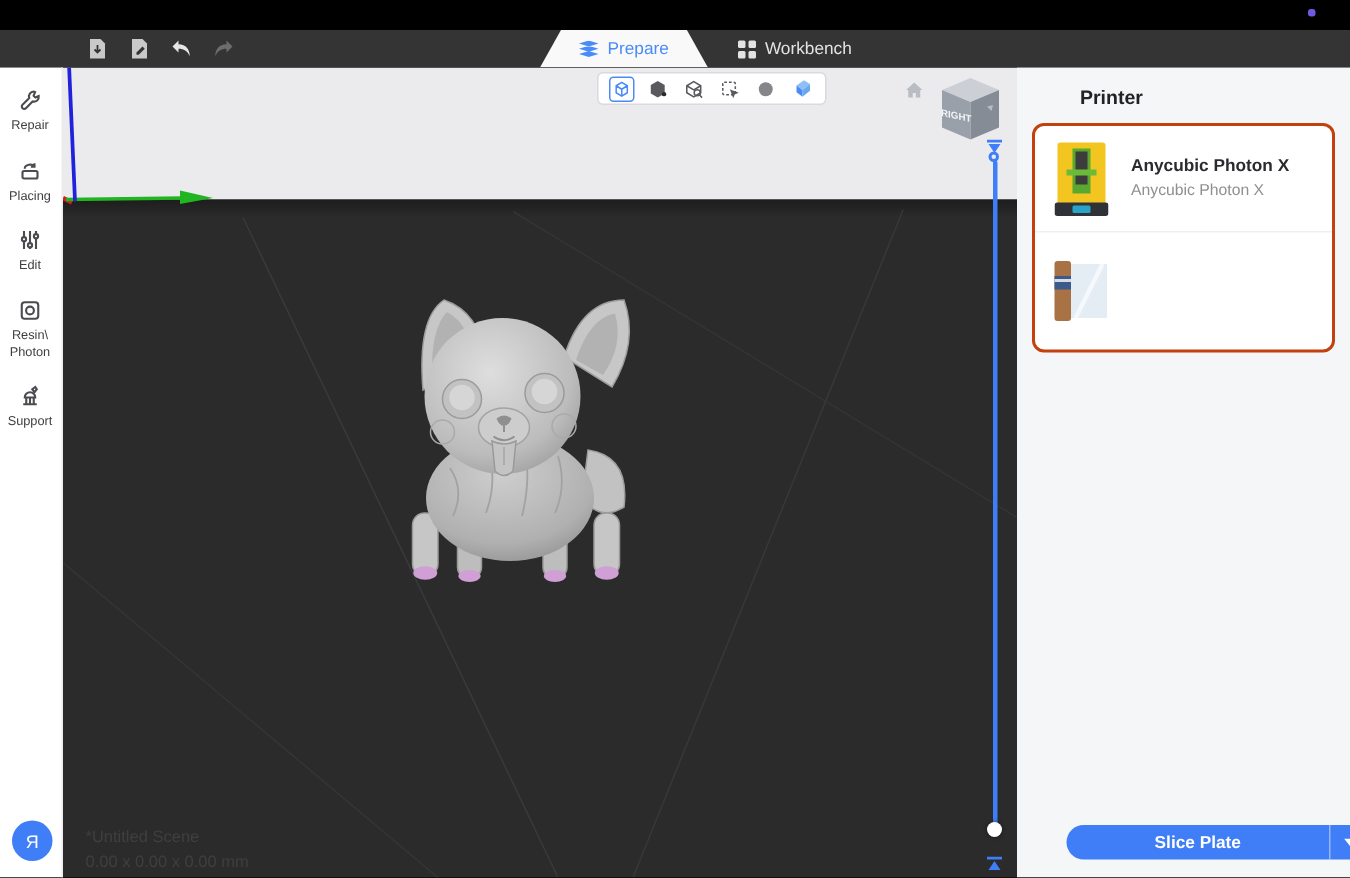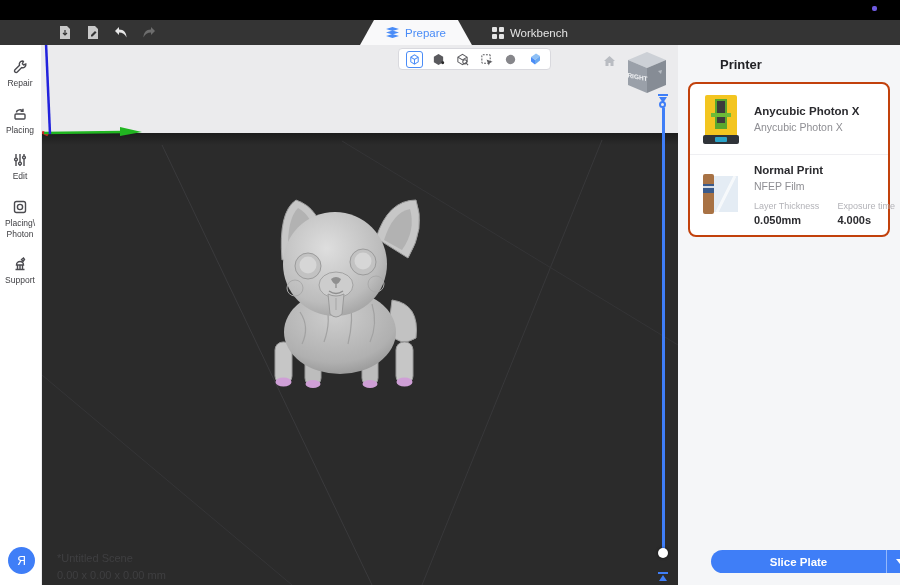--- a/index.html
+++ b/index.html
@@ -153,21 +153,21 @@
             <circle cx="8" cy="11.5" r="1.4"></circle>
             <circle cx="12" cy="5.5" r="1.4"></circle>
           </svg>
         <span class="side-label">Edit</span>
       </div>
       <div class="side-item">
         <svg width="16" height="16" viewBox="0 0 16 16">
             <rect x="2.5" y="2.5" width="11" height="11" rx="2"></rect>
             <circle cx="8" cy="8" r="2.6"></circle>
           </svg>
-        <span class="side-label"><span>Placing\</span><br><span>Photon</span></span>
+        <span class="side-label"><span>Resin\</span><br><span>Photon</span></span>
       </div>
       <div class="side-item">
         <svg width="16" height="16" viewBox="0 0 16 16">
             <path d="M4.5 9a3.5 3.5 0 0 1 7 0z"></path>
             <path d="M5.5 9v4M10.5 9v4M8 9v4M3.5 13.5h9"></path>
             <path d="M9.5 3.5l2-1.5 1 1.5-1.5 2z"></path>
           </svg>
         <span class="side-label">Support</span>
       </div>
     </div>
@@ -341,34 +341,20 @@
       <div class="row" style="align-items:flex-start">
         <span class="thumb" style="height:60px">
           <svg width="40" height="44" viewBox="0 0 40 44">
               <rect x="2" y="2" width="11" height="40" rx="2" fill="#a87244"></rect>
               <rect x="2" y="12" width="11" height="9" fill="#3a5b8c"></rect>
               <rect x="2" y="14" width="11" height="2" fill="#d8dce2"></rect>
               <rect x="13" y="4" width="24" height="36" fill="#dfe9f2" opacity=".85"></rect>
               <path d="M16 40L34 4" stroke="#fff" stroke-width="3" opacity=".7"></path>
             </svg>
         </span>
-        <span class="row-txt">
-          <div class="row-name">Normal Print</div>
-          <div class="row-sub">NFEP Film</div>
-          <div class="param-grid">
-            <span>
-              <div class="param-label">Layer Thickness</div>
-              <div class="param-value">0.050mm</div>
-            </span>
-            <span>
-              <div class="param-label">Exposure time</div>
-              <div class="param-value">4.000s</div>
-            </span>
-          </div>
-        </span>
       </div>
     </div>
 
   </div>
 
   <div class="slice-wrap">
     <div class="slice-main">Slice Plate</div>
     <div class="slice-drop">
       <svg width="8" height="5" viewBox="0 0 8 5">
           <polygon points="0,0 8,0 4,5" fill="#fff"></polygon>

